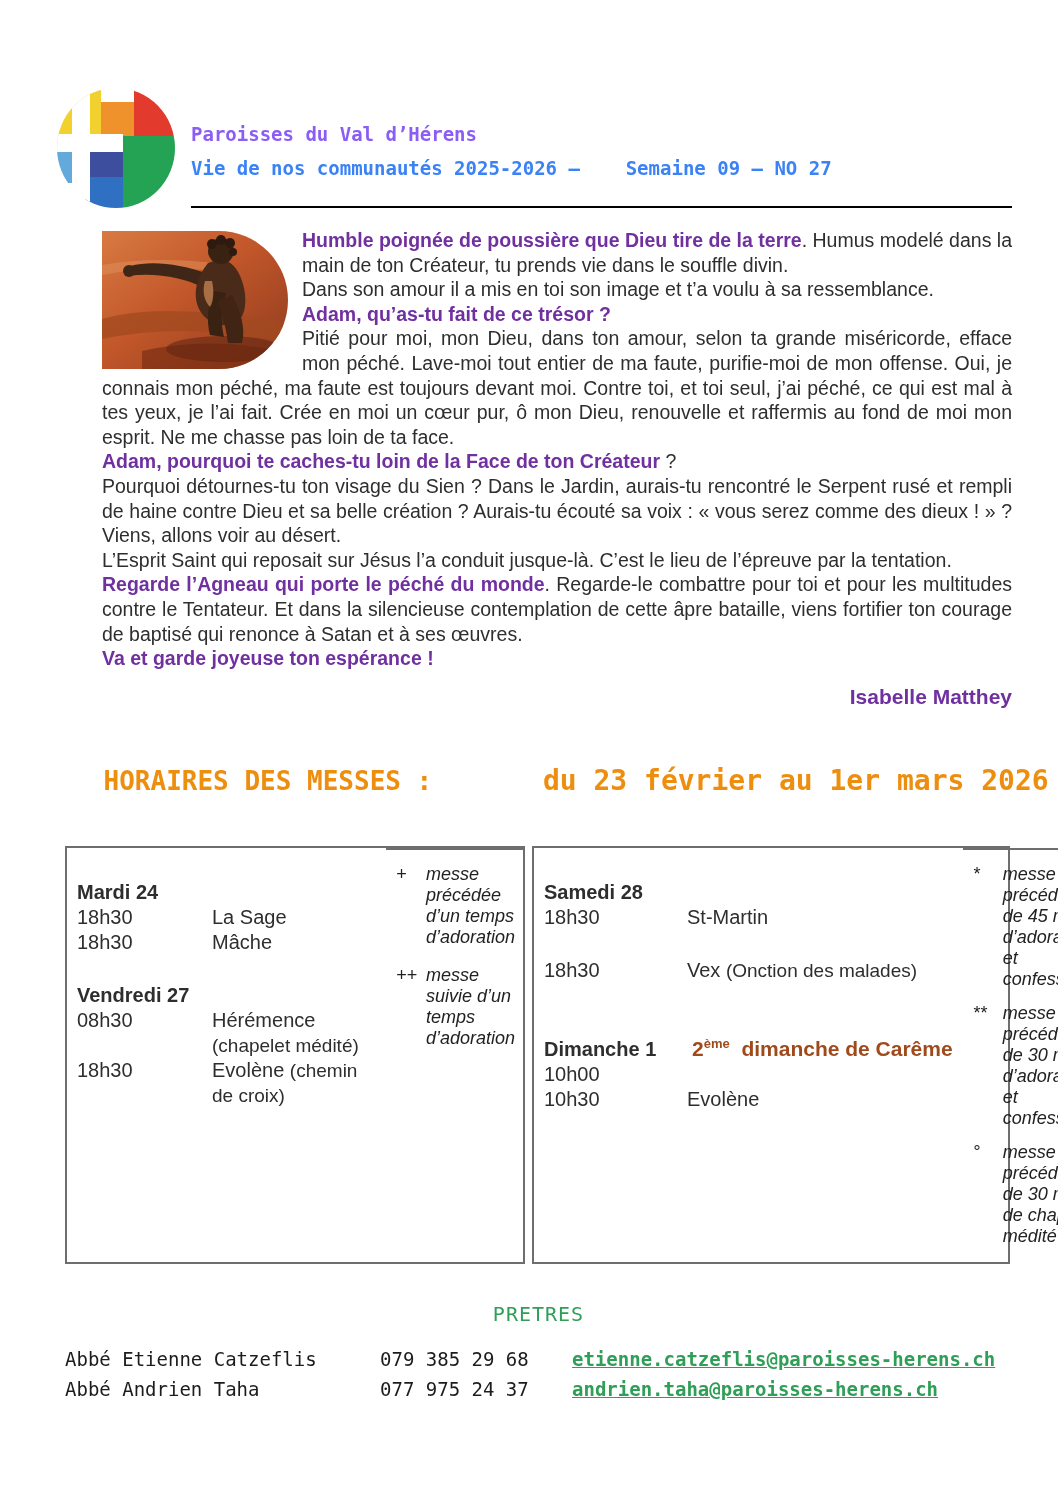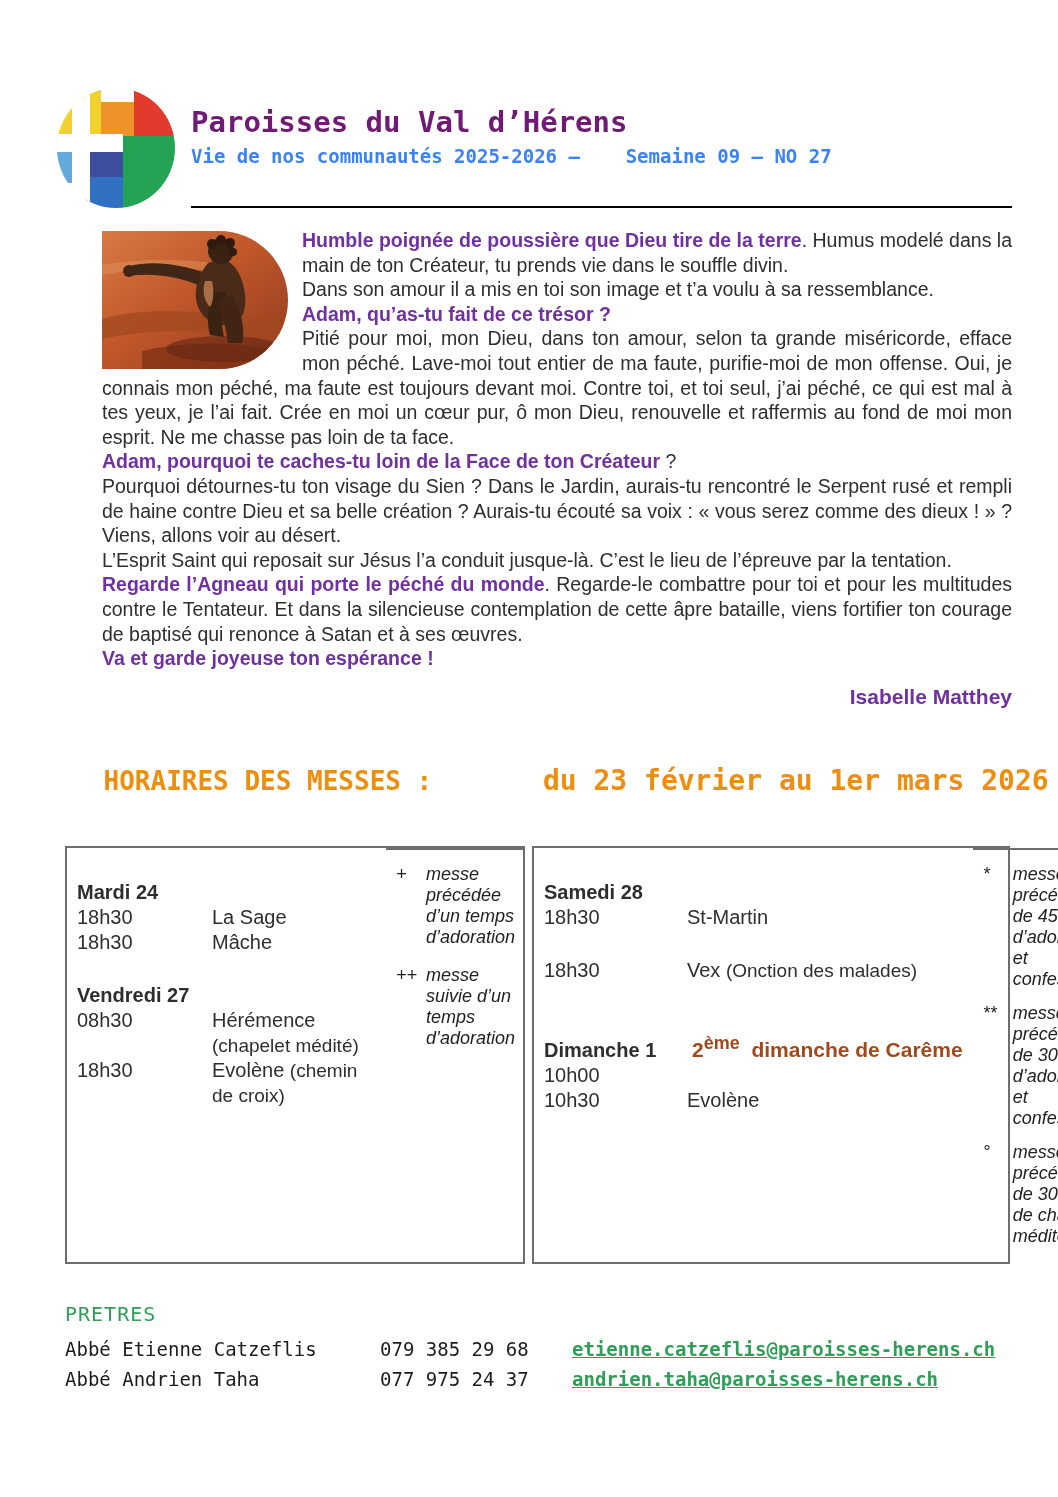--- a/index.html
+++ b/index.html
@@ -15,21 +15,21 @@
   .blk.yellow   { left:0;    top:0;    width:37%;  height:46%; background:#f2d12e; }
   .blk.orange   { left:37%;  top:12%;  width:28%;  height:34%; background:#f0922b; }
   .blk.red      { left:65%;  top:0;    width:35%;  height:40%; background:#e23b2e; }
   .blk.ltblue   { left:0;    top:46%;  width:24%;  height:33%; background:#63a9dc; }
   .blk.navy     { left:24%;  top:46%;  width:38%;  height:28%; background:#3d4e9e; }
   .blk.medblue  { left:24%;  top:74%;  width:32%;  height:26%; background:#2f70c3; }
   .blk.green    { left:56%;  top:40%;  width:44%;  height:60%; background:#23a353; }
   .cross-v { position:absolute; left:13%; top:4%; width:15%; height:94%; background:#fff; }
   .cross-h { position:absolute; left:0; top:38%; width:56%; height:15%; background:#fff; }
   .titleblock { flex:1; margin-left:16px; padding-top:16px; padding-bottom:5px; border-bottom:2px solid #000; }
-  .doc-title { font-family:"DejaVu Sans Mono", monospace; font-weight:bold; font-size:29px; line-height:37px; color:#701a75; white-space:pre; }
+  .doc-title { font-family:"DejaVu Sans Mono", monospace; font-weight:bold; font-size:19px; line-height:37px; color:#8b5cf6; white-space:pre;margin-top:12px; }
   .doc-subtitle { font-family:"DejaVu Sans Mono", monospace; font-weight:bold; font-size:19px; line-height:31px; color:#3b82f6; white-space:pre; }
   
   .edito-heading { margin:36px 46px 0 65px; font-size:22px; font-weight:bold; color:#7030a0; white-space:pre-wrap; }
   .edito-body { margin:20px 46px 0 102px; font-size:19.5px; line-height:24.6px; text-align:justify; }
   .edito-body .ppl { color:#7030a0; font-weight:bold; }
   .adam-img { float:left; width:186px; height:138px; margin:3px 14px 4px 0; border-radius:0 72px 72px 0; overflow:hidden; }
   .adam-img svg { display:block; width:100%; height:100%; }
   .signature { margin:14px 46px 0 65px; text-align:right; font-size:21px; font-weight:bold; color:#7030a0; }
   
   .horaires { margin:36px 46px 0 65px; font-family:"DejaVu Sans Mono", monospace; font-weight:bold; color:#ee8e0f; white-space:pre; }
@@ -42,27 +42,27 @@
   .sched-main.right { padding-left:10px; }
   .sched-notes { border-top:2px solid #6e6e6e; flex:1; padding:14px 8px 0 10px; font-size:18px; font-style:italic; color:#222; }
   .srow { display:flex; align-items:baseline; }
   .sday { font-weight:bold; }
   .stime { width:135px; flex:0 0 auto; }
   .stime.r { width:143px; }
   .snote { font-size:19px; }
   .spacer28 { height:28px; } .spacer48 { height:48px; }
   .sday-wide { width:148px; flex:0 0 auto; font-weight:bold; }
   .careme { color:#a04a1c; font-weight:bold; font-size:21px; white-space:pre; }
-  .careme sup { font-size:18px; }
+  .careme sup { font-size:13px; }
   .nrow { display:flex; margin-bottom:17px; }
   .nrow.tight { margin-bottom:13px; }
   .nsym { width:30px; flex:0 0 auto; }
   
   .pretres { margin:38px 46px 0 65px; font-family:"DejaVu Sans Mono", monospace; font-size:19px; }
-  .pretres-heading { color:#2f9e56; font-size:20px; letter-spacing:1px; margin-bottom:8px; }
+  .pretres-heading { color:#2f9e56; font-size:20px; letter-spacing:1px; margin-bottom:18px;text-align:center; }
   .prow { display:flex; line-height:30px; }
   .pname { width:315px; flex:0 0 auto; color:#1c1c1c; }
   .pphone { width:192px; flex:0 0 auto; color:#1c1c1c; }
   .pemail { color:#2f9e56; font-weight:bold; text-decoration:underline; cursor:pointer; }
 </style>
 </head>
 <body>
 
 <div class="page">
 

